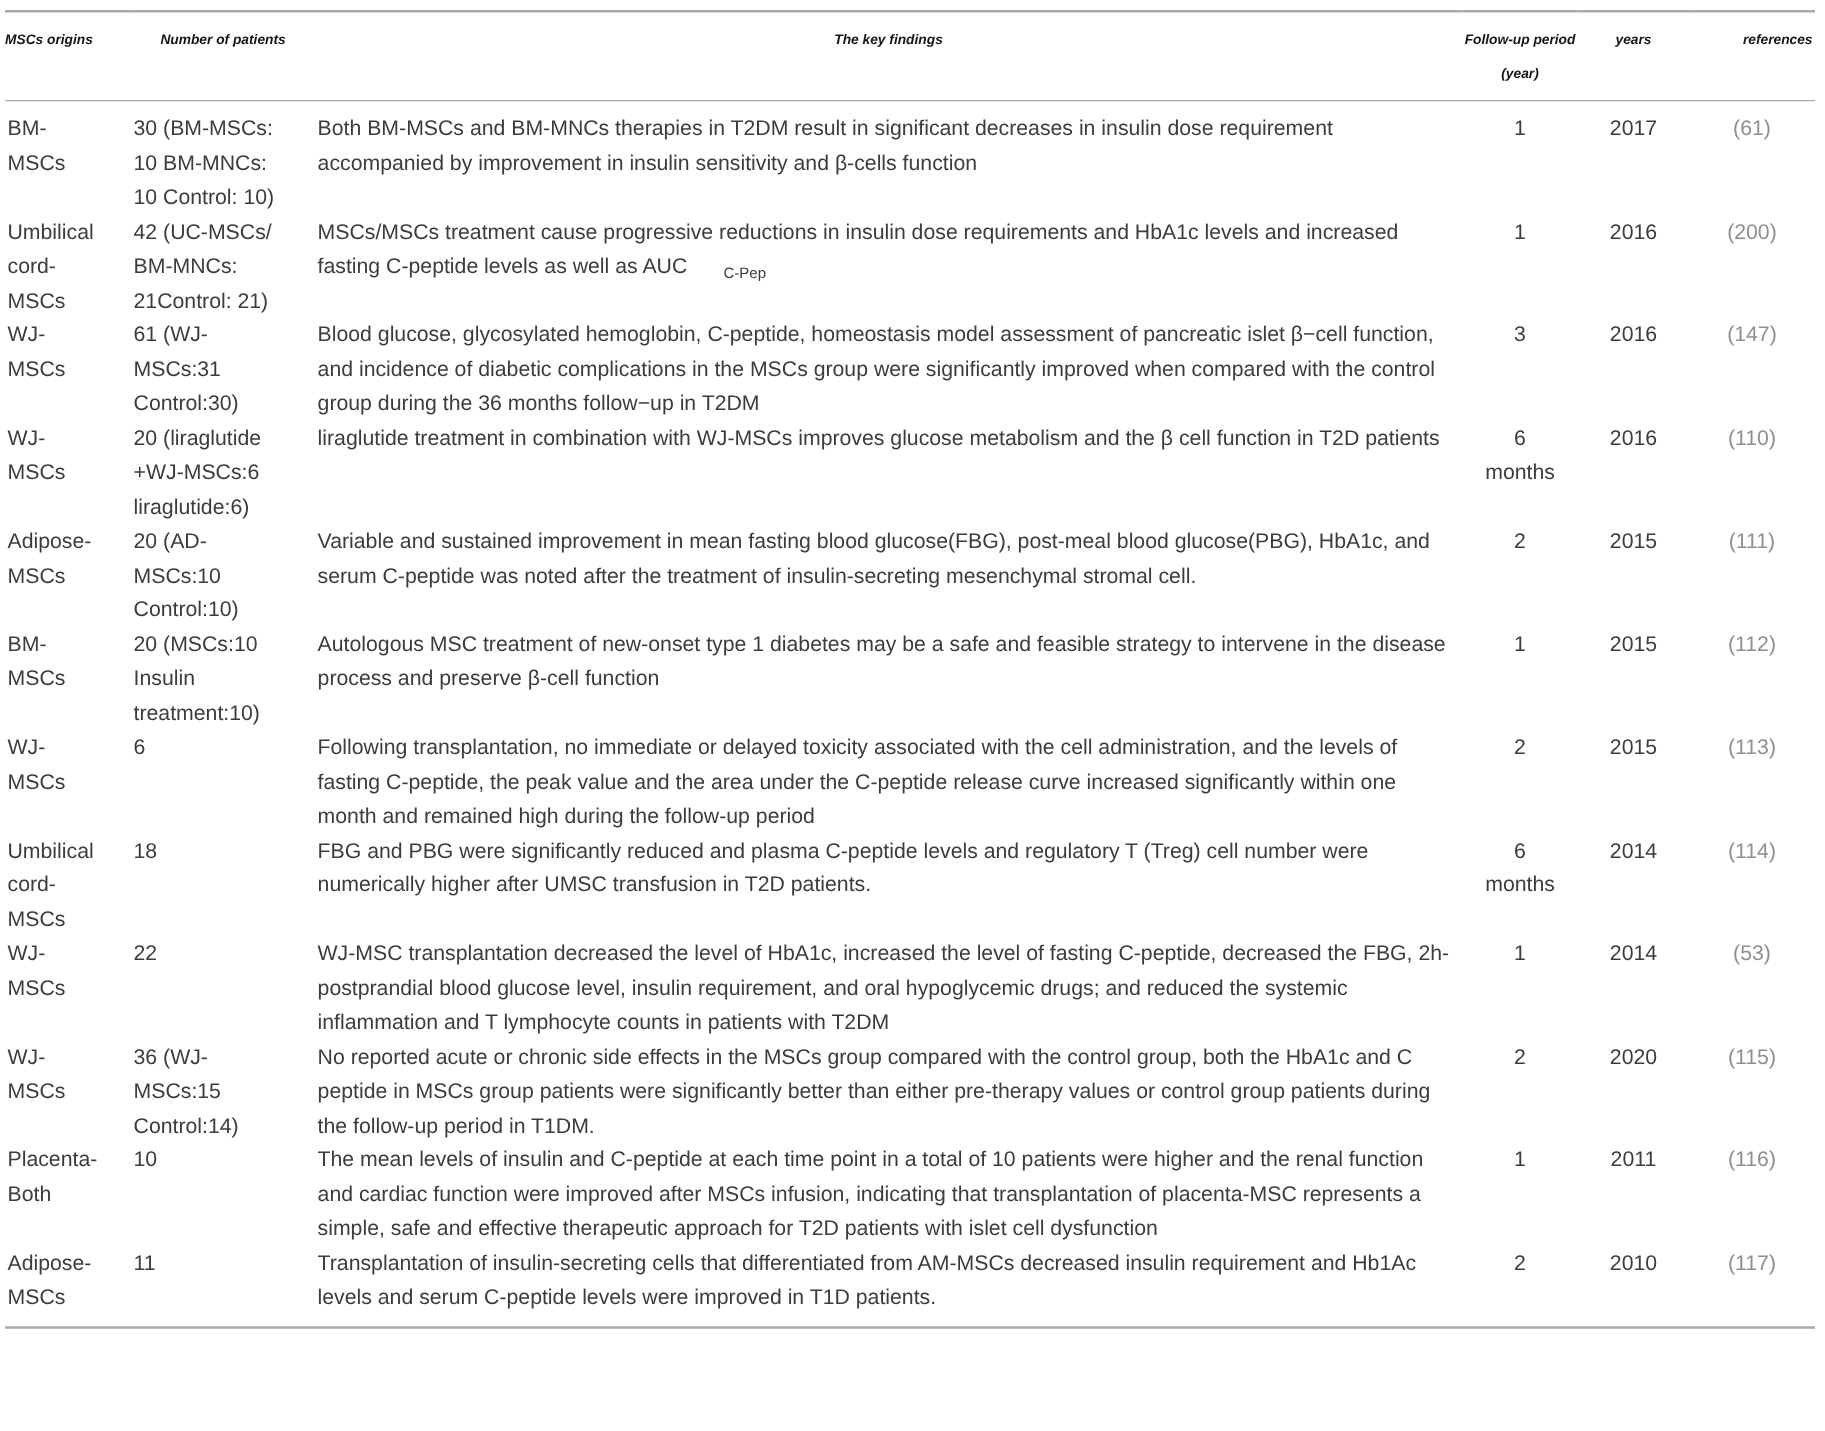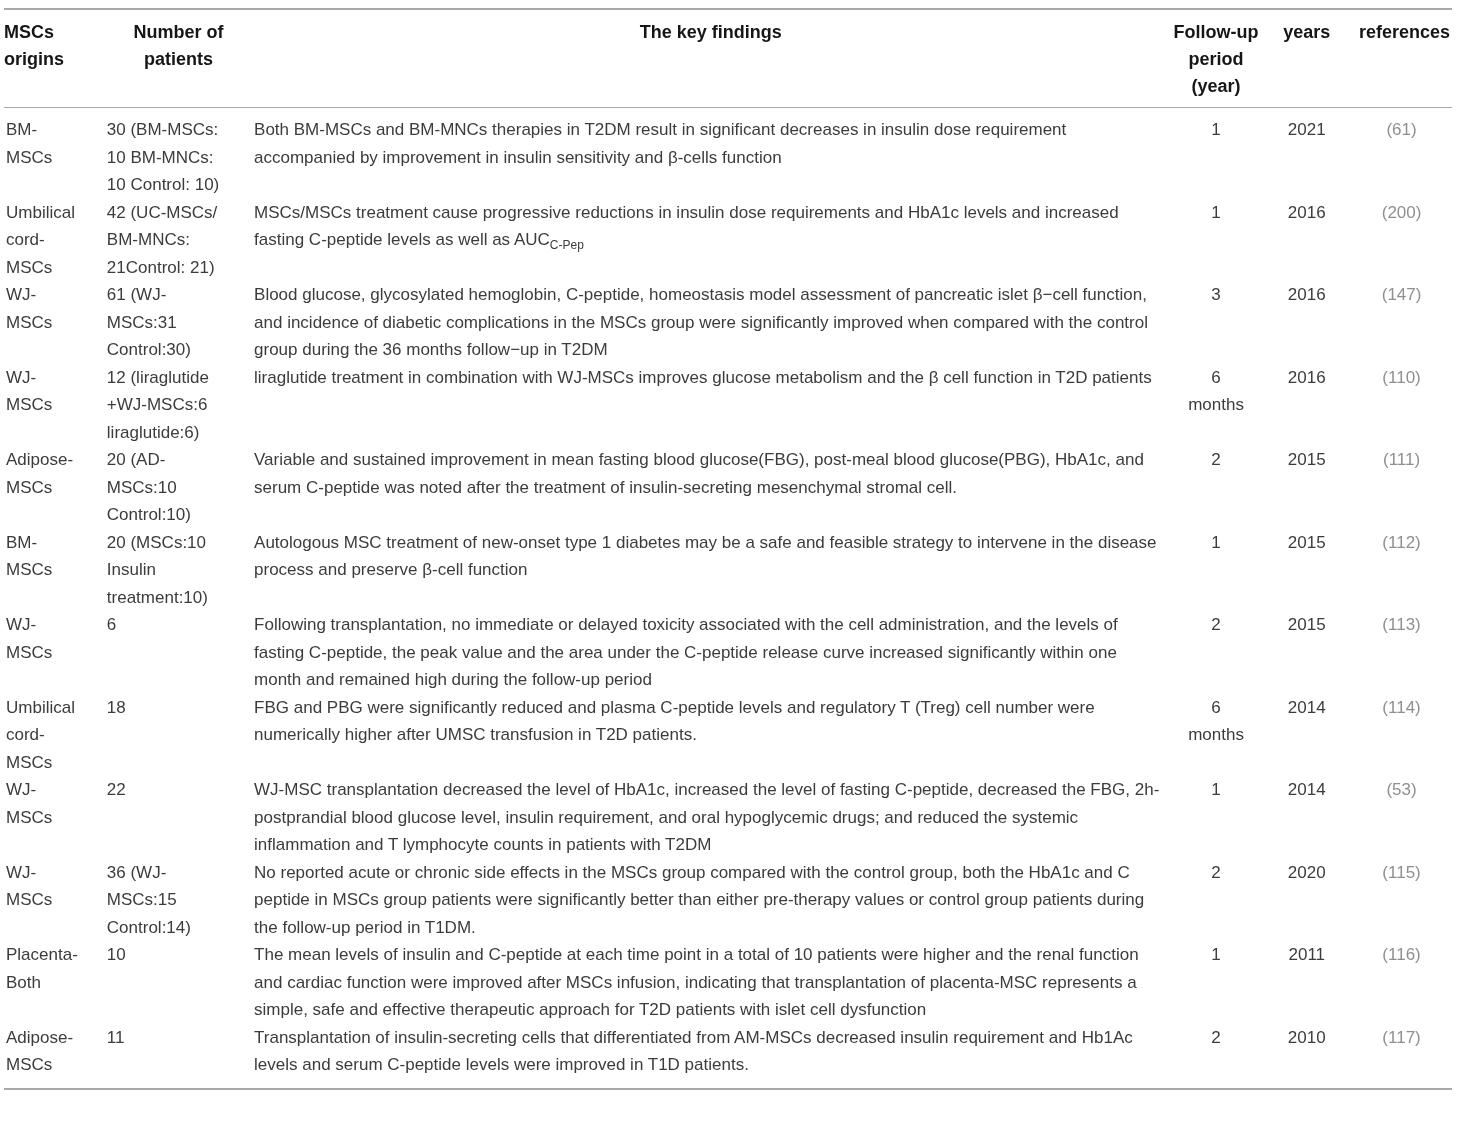--- a/index.html
+++ b/index.html
@@ -21,27 +21,28 @@
     border-collapse: collapse;
     table-layout: fixed;
     width: 1448px;
     border-top: 2px solid var(--rule-color, #a9a9a9);
     border-bottom: 2px solid var(--rule-color, #a9a9a9);
   }
   thead tr {
     border-bottom: 1px solid var(--rule-color, #a9a9a9);
   }
   thead th {
-    font-size: 18px;
+    font-size: 11px;
     font-weight: bold;
     color: var(--header-color, #161616);
     line-height: 27px;
     vertical-align: top;
     text-align: center;
     padding: 9px 2px 7px 2px;
+    font-style: italic;
   }
   thead th.col-origin { text-align: left; padding-left: 0; }
   tbody td {
     font-size: 17px;
     line-height: 27.5px;
     vertical-align: top;
     padding: 0 2px;
     text-align: left;
   }
   tbody tr:first-child td { padding-top: 8px; }
@@ -64,20 +65,21 @@
   }
   tbody td.col-reference {
     color: var(--ref-color, #8f8f8f);
   }
   tbody td.col-findings {
     padding-right: 10px;
   }
   sub {
     font-size: 12px;
     line-height: 0;
+    margin-left: 29px;
   }
 </style>
 </head>
 <body>
 
 <div class="page">
   <table class="studies">
     <colgroup>
       <col class="col-origin">
       <col class="col-patients">
@@ -98,21 +100,21 @@
     </thead>
     <tbody id="body-rows">
         <tr>
           <td class="col-origin">BM-
 MSCs</td>
           <td class="col-patients">30 (BM-MSCs:
 10 BM-MNCs:
 10 Control: 10)</td>
           <td class="col-findings">Both BM-MSCs and BM-MNCs therapies in T2DM result in significant decreases in insulin dose requirement accompanied by improvement in insulin sensitivity and β-cells function</td>
           <td class="col-followup">1</td>
-          <td class="col-year">2021</td>
+          <td class="col-year">2017</td>
           <td class="col-reference">(61)</td>
         </tr>
         <tr>
           <td class="col-origin">Umbilical
 cord-
 MSCs</td>
           <td class="col-patients">42 (UC-MSCs/
 BM-MNCs:
 21Control: 21)</td>
           <td class="col-findings">MSCs/MSCs treatment cause progressive reductions in insulin dose requirements and HbA1c levels and increased fasting C-peptide levels as well as AUC<sub>C-Pep</sub></td>
@@ -127,21 +129,21 @@
 MSCs:31
 Control:30)</td>
           <td class="col-findings">Blood glucose, glycosylated hemoglobin, C-peptide, homeostasis model assessment of pancreatic islet β−cell function, and incidence of diabetic complications in the MSCs group were significantly improved when compared with the control group during the 36 months follow−up in T2DM</td>
           <td class="col-followup">3</td>
           <td class="col-year">2016</td>
           <td class="col-reference">(147)</td>
         </tr>
         <tr>
           <td class="col-origin">WJ-
 MSCs</td>
-          <td class="col-patients">12 (liraglutide
+          <td class="col-patients">20 (liraglutide
 +WJ-MSCs:6
 liraglutide:6)</td>
           <td class="col-findings">liraglutide treatment in combination with WJ-MSCs improves glucose metabolism and the β cell function in T2D patients</td>
           <td class="col-followup">6
 months</td>
           <td class="col-year">2016</td>
           <td class="col-reference">(110)</td>
         </tr>
         <tr>
           <td class="col-origin">Adipose-

